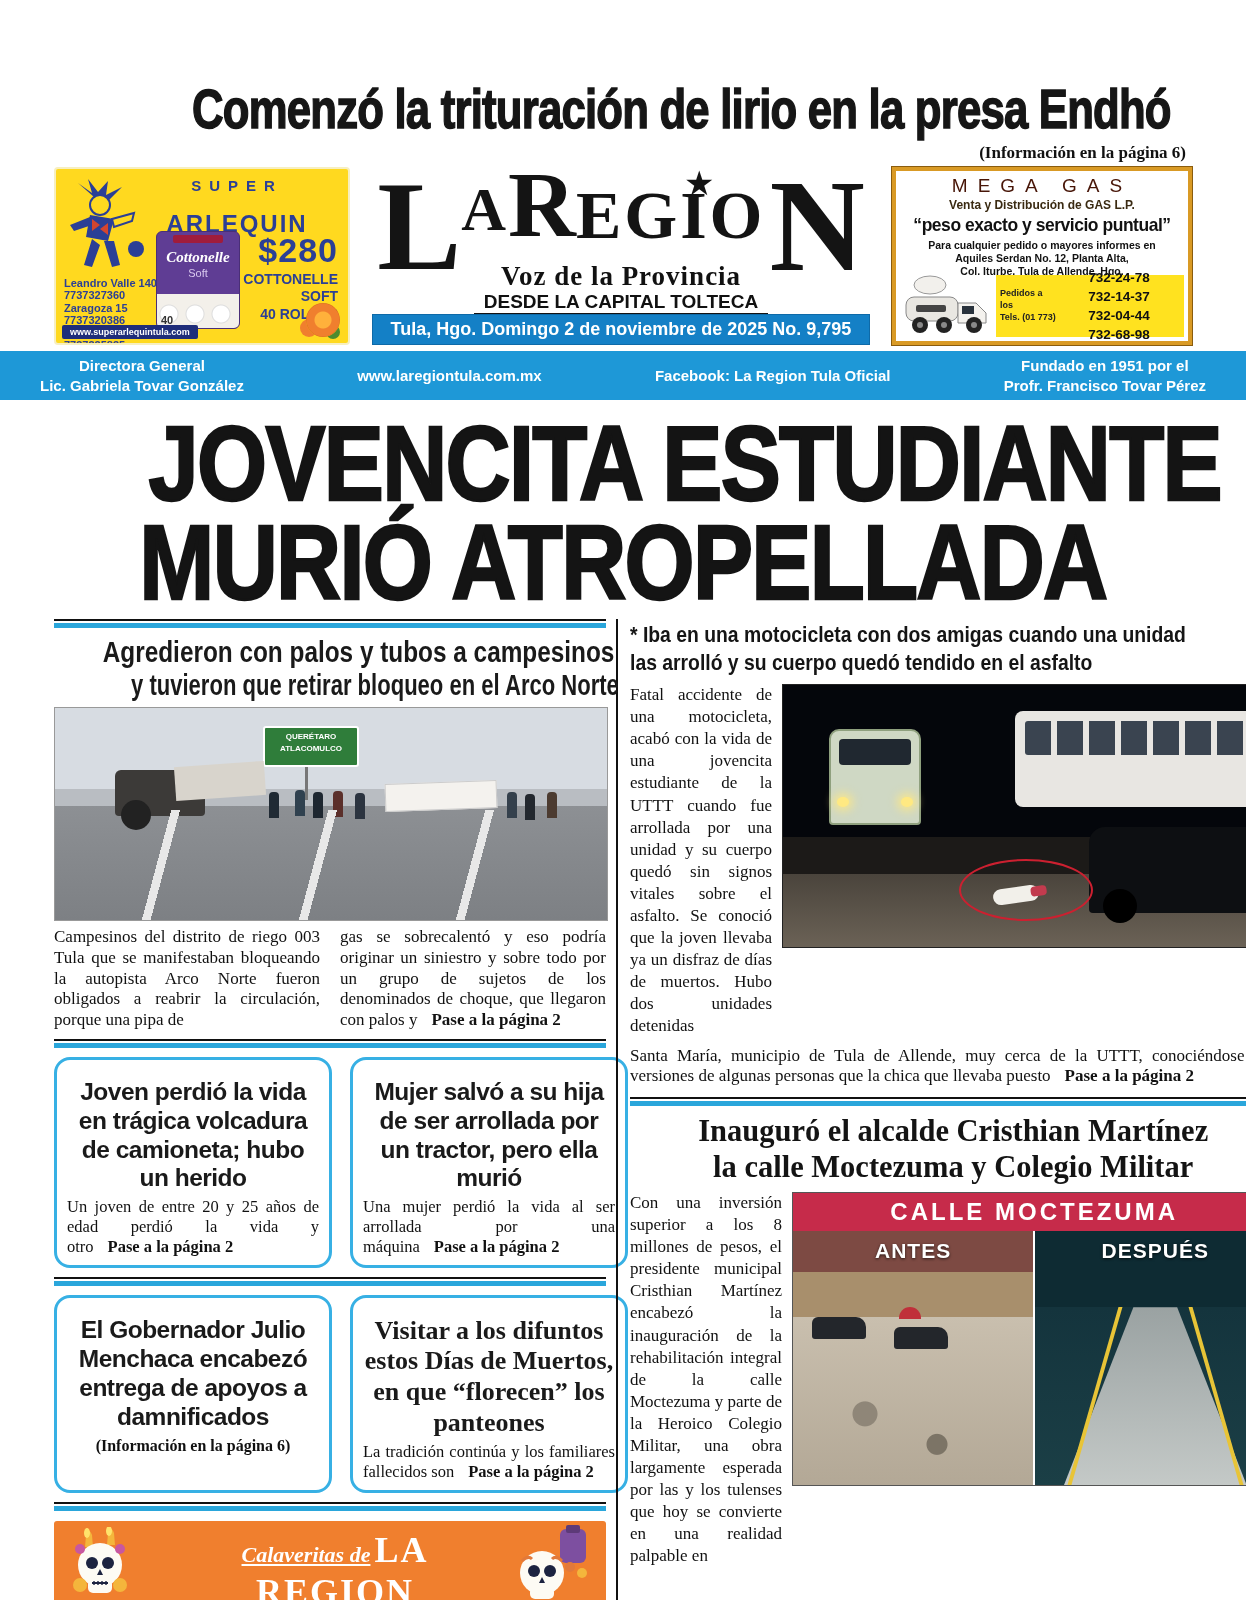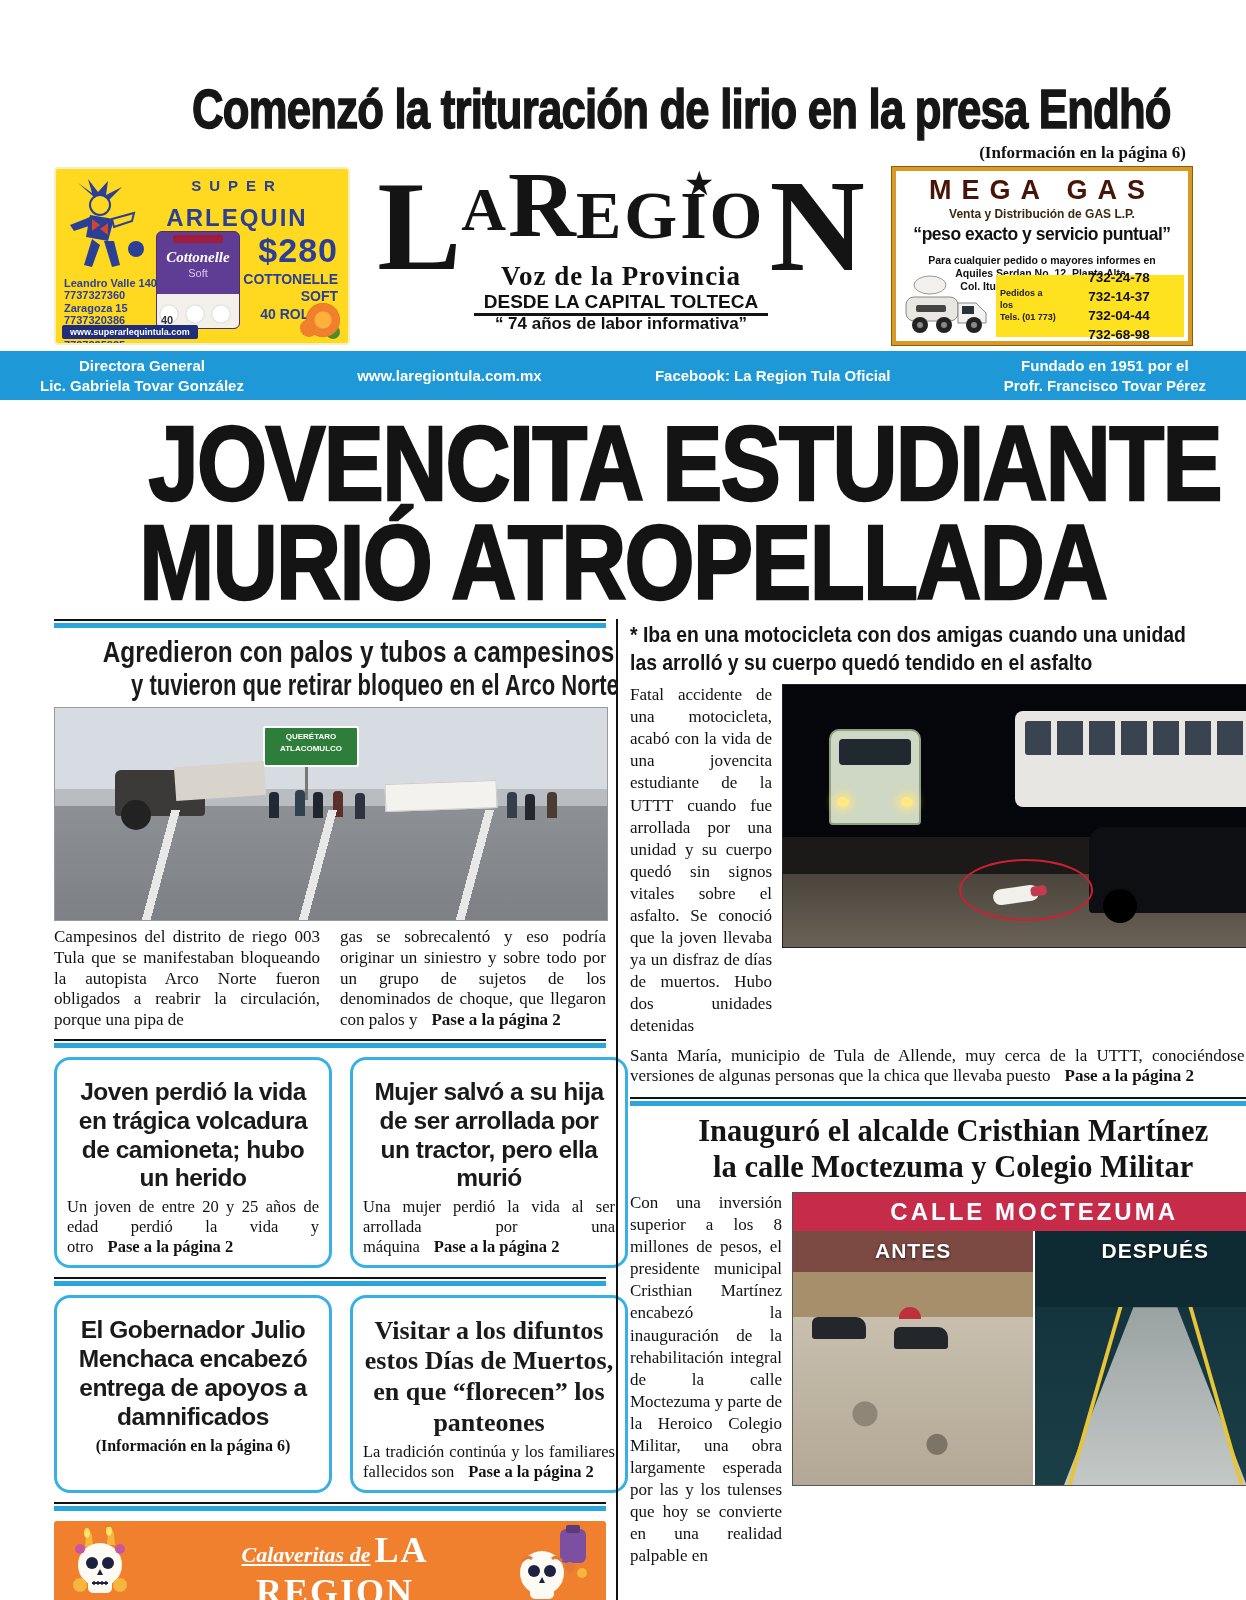--- a/index.html
+++ b/index.html
@@ -14,21 +14,21 @@
             -webkit-text-stroke:1.5px #161616;letter-spacing:-1px;}
   .top-note{text-align:right;font-weight:bold;font-size:17px;margin:2px 6px 4px 0;}
 
   
   .header-row{display:flex;justify-content:space-between;align-items:stretch;margin-top:2px;height:178px;}
   
   .ad-arlequin{position:relative;width:292px;background:#ffd91f;border:2px solid #f7efc0;border-radius:4px;
                font-family:"Liberation Sans",sans-serif;overflow:hidden;flex:none;}
   .arl-name{position:absolute;top:8px;left:96px;width:170px;text-align:center;color:#2b3f96;font-weight:700;}
   .arl-name .l1{font-size:15px;letter-spacing:8px;display:block;}
-  .arl-name .l2{font-size:24px;letter-spacing:2px;display:block;margin-top:10px;}
+  .arl-name .l2{font-size:24px;letter-spacing:2px;display:block;margin-top:16px;}
   .arl-jester{position:absolute;top:10px;left:8px;}
   .arl-dot{position:absolute;top:72px;left:72px;width:16px;height:16px;border-radius:50%;background:#2b3f96;}
   .arl-pack{position:absolute;top:62px;left:100px;width:82px;height:96px;background:#5f3d94;border-radius:6px;overflow:hidden;border:1px solid #4a2f77;}
   .arl-pack .band{height:8px;background:#a01c3c;width:60%;margin:3px auto 0;border-radius:2px;}
   .arl-pack .brand{color:#fff;font-family:"Liberation Serif",serif;font-style:italic;font-weight:700;font-size:15px;text-align:center;margin-top:6px;}
   .arl-pack .variant{color:#d9c9ef;text-align:center;font-size:11px;margin-top:1px;}
   .arl-pack .rolls{position:absolute;bottom:0;left:0;right:0;height:34px;background:#f3f0ea;
      background-image:radial-gradient(circle at 12px 20px,#fff 8px,#ddd 9px,transparent 10px),radial-gradient(circle at 38px 20px,#fff 8px,#ddd 9px,transparent 10px),radial-gradient(circle at 64px 20px,#fff 8px,#ddd 9px,transparent 10px);}
   .arl-pack .count{position:absolute;bottom:2px;left:4px;font-weight:700;font-size:11px;color:#333;}
   .arl-price{position:absolute;top:62px;right:10px;color:#2b3f96;text-align:right;font-weight:700;}
@@ -52,25 +52,25 @@
   .mh-sub1{position:absolute;top:94px;left:0;right:0;text-align:center;font-weight:700;font-size:27px;letter-spacing:1px;}
   .mh-sub2{position:absolute;top:124px;left:0;right:0;text-align:center;font-family:"Liberation Sans",sans-serif;font-weight:700;font-size:19px;border-bottom:0;}
   .mh-sub2 span{border-bottom:3px solid #141414;padding:0 10px 1px;}
   .mh-sub3{position:absolute;top:147px;left:0;right:0;text-align:center;font-family:"Liberation Sans",sans-serif;font-weight:700;font-size:17px;}
   .mh-date{position:absolute;bottom:0;left:14px;right:14px;background:#1480c6;color:#fff;text-align:center;
            font-family:"Liberation Sans",sans-serif;font-weight:700;font-size:18px;padding:4px 0;border:1px solid #0e6aa8;}
 
   
   .ad-megagas{position:relative;width:292px;background:#fff;border:4px solid #d99a25;outline:1px solid #8a5c0e;
               font-family:"Liberation Sans",sans-serif;flex:none;}
-  .mg-title{text-align:center;color:#471507;font-weight:700;font-size:27px;letter-spacing:10px;margin-top:4px;}
+  .mg-title{text-align:center;color:#471507;font-weight:400;font-size:19px;letter-spacing:10px;margin-top:4px;}
   .mg-sub{text-align:center;color:#3a2a12;font-weight:700;font-size:12px;margin-top:1px;}
   .mg-slogan{text-align:center;color:#111;font-weight:700;font-size:19px;margin-top:2px;letter-spacing:-.5px;
              transform:scaleX(.92);transform-origin:center;}
-  .mg-info{color:#111;font-weight:700;font-size:10.5px;text-align:center;line-height:1.25;margin-top:9px;}
+  .mg-info{color:#111;font-weight:700;font-size:10.5px;text-align:center;line-height:1.25;margin-top:3px;}
   .mg-bottom{position:absolute;bottom:4px;left:4px;right:4px;height:62px;display:flex;}
   .mg-truck{width:96px;position:relative;}
   .mg-phones{flex:1;background:#ffe21f;display:flex;align-items:center;padding:2px 4px;}
   .mg-ph-label{font-weight:700;font-size:9px;color:#222;line-height:1.3;width:58px;}
   .mg-ph-nums{flex:1;display:grid;grid-template-columns:1fr;font-weight:700;font-size:13.5px;color:#111;row-gap:4px;text-align:center;}
 
   
   .infobar{margin-top:6px;background:#1e98d7;color:#fff;font-family:"Liberation Sans",sans-serif;font-weight:700;
            display:flex;justify-content:space-between;align-items:center;padding:5px 40px;font-size:15px;}
   .infobar .grp{text-align:center;line-height:1.3;}
@@ -242,20 +242,21 @@
           <span class="mh-l">L</span>
           <span class="mh-a">A</span>
           <span class="mh-r">R</span>
           <span class="mh-egio">EGIO</span>
           <span class="mh-n">N</span>
         </div>
         <span class="mh-star">★</span>
         <div class="mh-sub1">Voz de la Provincia</div>
         <div class="mh-sub2"><span>DESDE LA CAPITAL TOLTECA</span></div>
         <div class="mh-sub3">“ 74 años de labor informativa”</div>
+        <div class="mh-date">Tula, Hgo. Domingo 2 de noviembre de 2025 No. 9,795</div>
       </div>
 
       <div class="ad-megagas">
         <div class="mg-title">MEGA GAS</div>
         <div class="mg-sub">Venta y Distribución de GAS L.P.</div>
         <div class="mg-slogan">“peso exacto y servicio puntual”</div>
         <div class="mg-info">
           <div>Para cualquier pedido o mayores informes en</div>
           <div>Aquiles Serdan No. 12, Planta Alta,</div>
           <div>Col. Iturbe, Tula de Allende, Hgo.</div>

